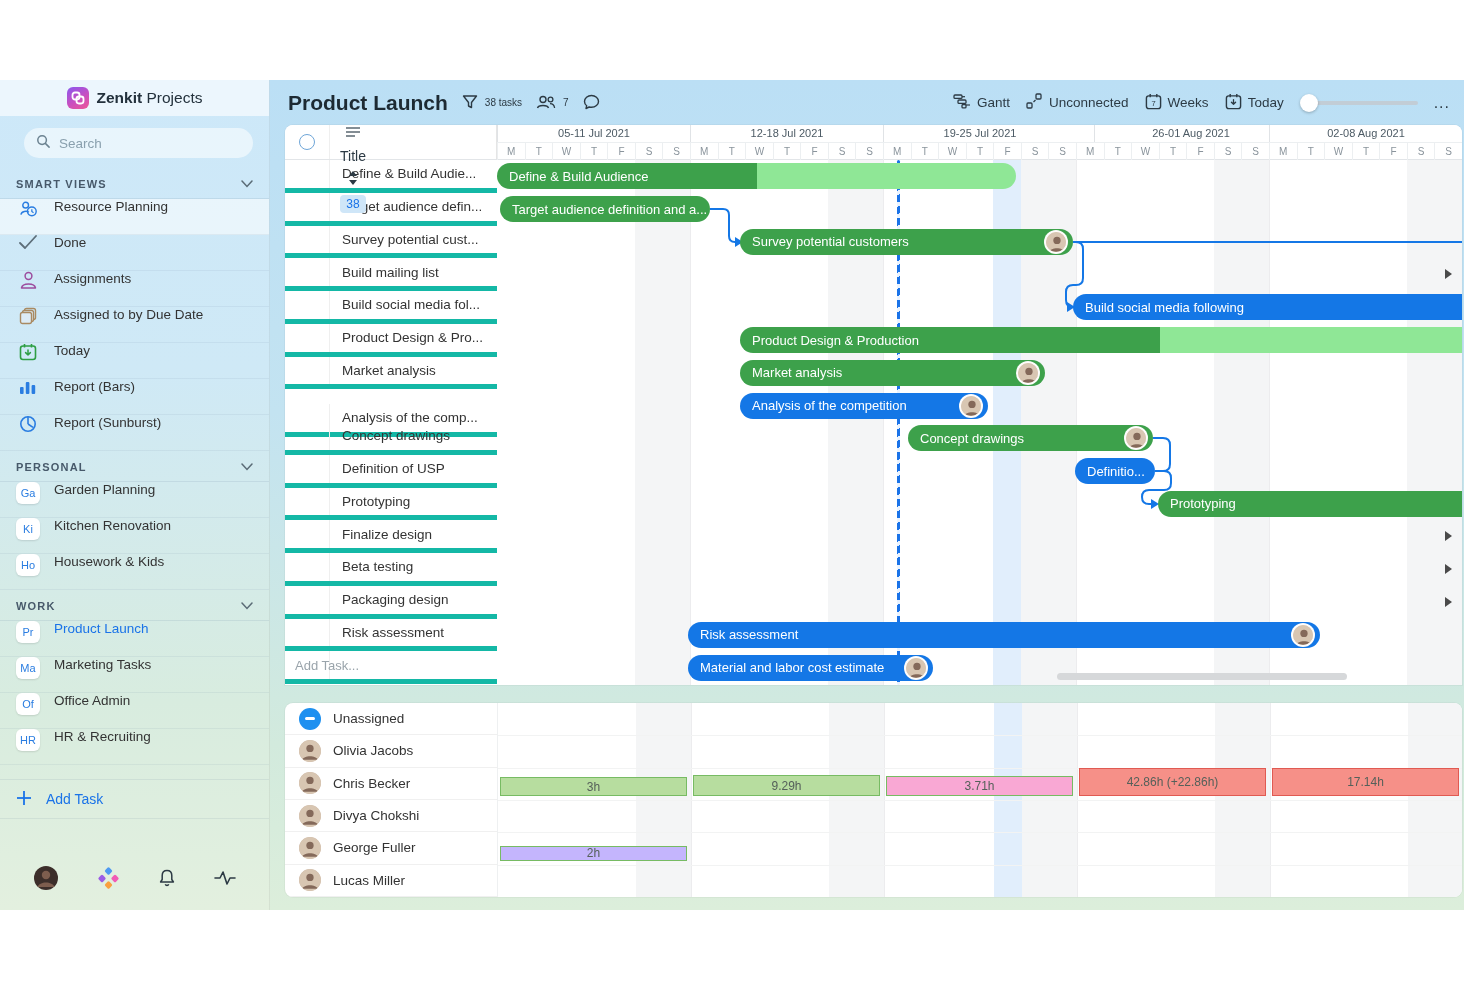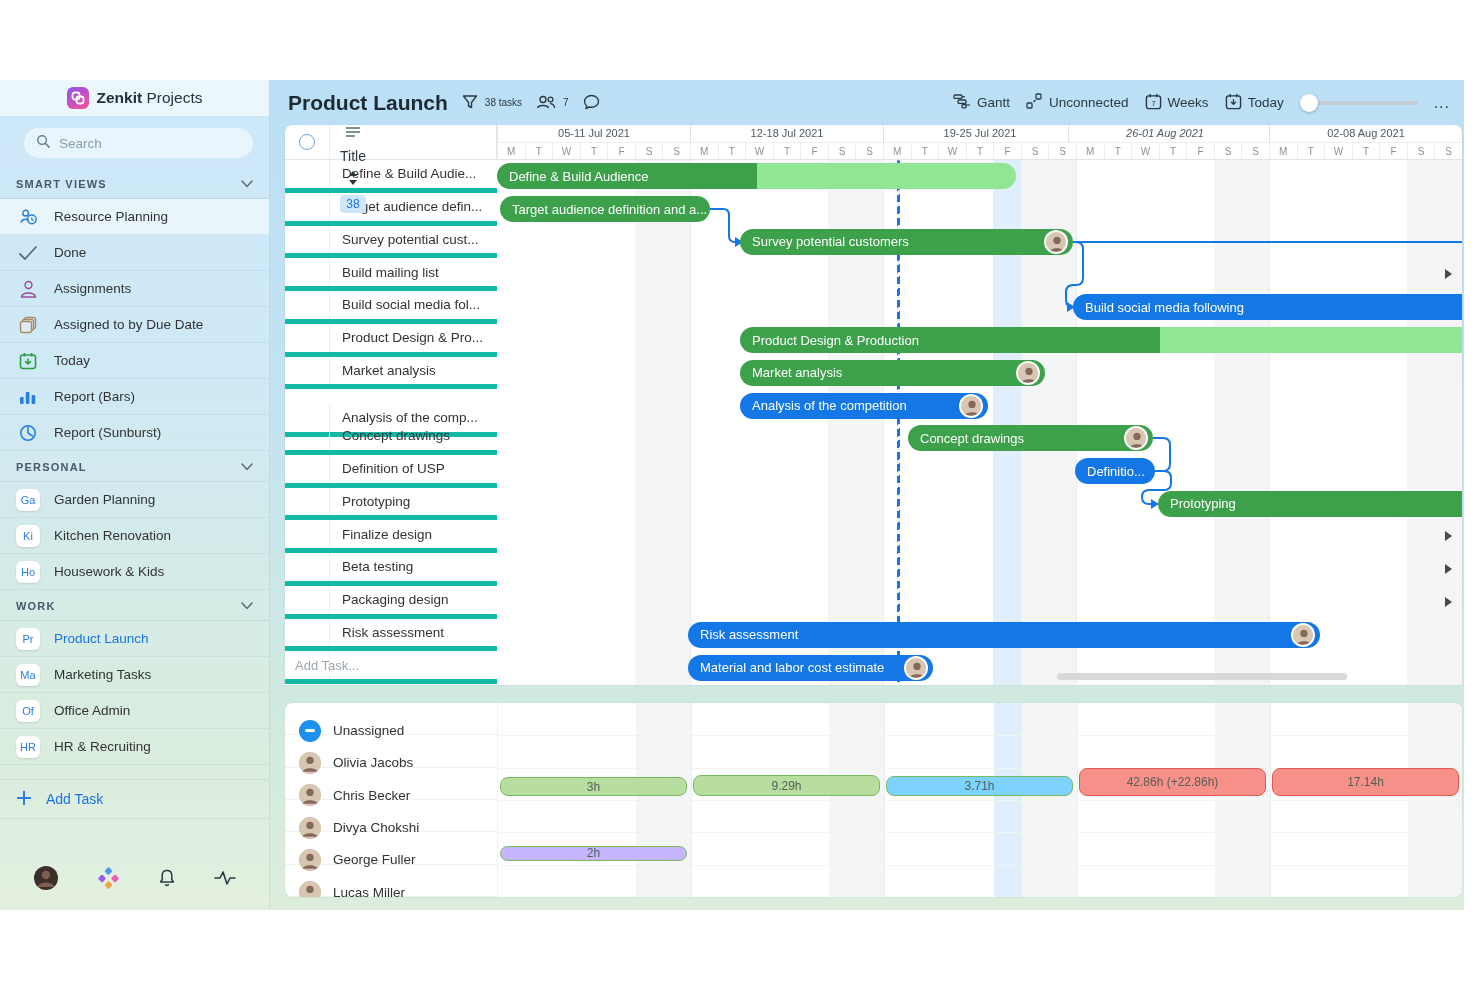--- a/index.html
+++ b/index.html
@@ -17,21 +17,21 @@
     display:flex; align-items:center; justify-content:center; }
   .logo-text { font-size:15.5px; color:#23313c; }
   .logo-text b { font-weight:bold; }
   .search-wrap { padding:12px 16px 10px 24px; }
   .search-box { height:30px; border-radius:15px; background:rgba(255,255,255,0.55);
     display:flex; align-items:center; gap:8px; padding:0 12px; }
   .search-ph { color:#8aa0ae; font-size:13.5px; }
   .side-section-header { display:flex; align-items:center; justify-content:space-between;
     padding:10px 16px 8px 16px; color:#47596a; font-size:11px; font-weight:bold; letter-spacing:1.2px;
     border-bottom:1px solid rgba(120,150,170,0.18); }
-  .side-item { display:flex; align-items:center; gap:14px; height:36px; padding:16px 16px;
+  .side-item { display:flex; align-items:flex-start; gap:14px; height:36px; padding:0 16px;
     font-size:13.5px; color:#333; border-bottom:1px solid rgba(120,150,170,0.12); cursor:default; }
   .side-item.selected { background:rgba(255,255,255,0.55); }
   .side-item .it-icon { width:24px; display:flex; justify-content:center; }
   .side-badge { width:26px; height:22px; border-radius:6px; background:#fff; color:#2a7de1;
     font-size:11px; display:flex; align-items:center; justify-content:center;
     box-shadow:0 1px 2px rgba(0,0,0,0.12); }
   .side-item.sel-text span.lbl { color:#1a73e8; }
   .add-task-row { display:flex; align-items:center; gap:14px; height:40px; padding:0 16px;
     color:#1a73e8; font-size:14px; border-top:1px solid rgba(120,150,170,0.15);
     border-bottom:1px solid rgba(120,150,170,0.15); margin-top:14px; }
@@ -91,27 +91,27 @@
   .offscreen-arrow { position:absolute; width:0; height:0; border-top:5px solid transparent;
     border-bottom:5px solid transparent; border-left:7px solid #4a4a4a; }
   .conn-svg { position:absolute; left:0; top:0; pointer-events:none; }
   .h-scrollbar { position:absolute; height:7px; border-radius:4px; background:#d6d8da; }
 
   
   .res-panel { position:absolute; left:15px; top:623px; width:1177px; height:194px; background:#fff;
     border-radius:8px; overflow:hidden; box-shadow:0 0 0 1px rgba(0,0,0,0.03); }
   .res-row { position:absolute; left:0; width:212px; border-bottom:1px solid #f0f0f0; }
   .res-ident { position:absolute; left:14px; top:0; height:100%; display:flex; align-items:center; gap:12px;
-    font-size:13.5px; color:#333;margin-top:12px; }
+    font-size:13.5px; color:#333; }
   .res-avatar { width:22px; height:22px; border-radius:50%; background:#cdb8a5; overflow:hidden;
     display:flex; align-items:center; justify-content:center; }
   .res-avatar.minus { background:#1e90f0; }
   .res-tl { position:absolute; left:212px; top:0; width:965px; height:194px; overflow:hidden;
     border-left:1px solid #eef0f1; }
-  .wl-bar { position:absolute; border-radius:8px; display:flex; align-items:center; justify-content:center;
+  .wl-bar { position:absolute; border-radius:0; display:flex; align-items:center; justify-content:center;
     font-size:12px; color:#55605a; border:1.5px solid; }
 </style>
 </head>
 <body>
 
 <div class="canvas">
   <div class="app">
 
     <aside class="sidebar">
       <div class="side-logo">
@@ -420,21 +420,21 @@
               <div class="day-cell" style="left: 330.857px; width: 27.5714px;">S</div>
               <div class="day-cell" style="left: 358.429px; width: 27.5714px;">S</div>
               <div class="week-label" style="left: 386px; width: 193px;">19-25 Jul 2021</div>
               <div class="day-cell" style="left: 386px; width: 27.5714px;">M</div>
               <div class="day-cell" style="left: 413.571px; width: 27.5714px;">T</div>
               <div class="day-cell" style="left: 441.143px; width: 27.5714px;">W</div>
               <div class="day-cell" style="left: 468.714px; width: 27.5714px;">T</div>
               <div class="day-cell" style="left: 496.286px; width: 27.5714px;">F</div>
               <div class="day-cell" style="left: 523.857px; width: 27.5714px;">S</div>
               <div class="day-cell" style="left: 551.429px; width: 27.5714px;">S</div>
-              <div class="week-label" style="left: 571px; width: 193px; font-style: italic;">26-01 Aug 2021</div>
+              <div class="week-label" style="left: 597px; width: 193px;">26-01 Aug 2021</div>
               <div class="day-cell" style="left: 579px; width: 27.5714px;">M</div>
               <div class="day-cell" style="left: 606.571px; width: 27.5714px;">T</div>
               <div class="day-cell" style="left: 634.143px; width: 27.5714px;">W</div>
               <div class="day-cell" style="left: 661.714px; width: 27.5714px;">T</div>
               <div class="day-cell" style="left: 689.286px; width: 27.5714px;">F</div>
               <div class="day-cell" style="left: 716.857px; width: 27.5714px;">S</div>
               <div class="day-cell" style="left: 744.429px; width: 27.5714px;">S</div>
               <div class="week-label" style="left: 772px; width: 193px;">02-08 Aug 2021</div>
               <div class="day-cell" style="left: 772px; width: 27.5714px;">M</div>
               <div class="day-cell" style="left: 799.571px; width: 27.5714px;">T</div>
@@ -697,21 +697,21 @@
             <div style="position: absolute; left: 0px; top: 64.6667px; width: 100%; height: 1px; background: rgb(242, 243, 243);"></div>
             <div style="position: absolute; left: 0px; top: 97px; width: 100%; height: 1px; background: rgb(242, 243, 243);"></div>
             <div style="position: absolute; left: 0px; top: 129.333px; width: 100%; height: 1px; background: rgb(242, 243, 243);"></div>
             <div style="position: absolute; left: 0px; top: 161.667px; width: 100%; height: 1px; background: rgb(242, 243, 243);"></div>
             <div class="wl-bar" style="left: 2px; top: 74px; width: 187px; height: 19px; background: rgb(183, 221, 159); border-color: rgb(119, 187, 99);">
               <span>3h</span>
             </div>
             <div class="wl-bar" style="left: 195px; top: 72px; width: 187px; height: 21px; background: rgb(183, 221, 159); border-color: rgb(119, 187, 99);">
               <span>9.29h</span>
             </div>
-            <div class="wl-bar" style="left: 388px; top: 73px; width: 187px; height: 20px; background: #7dd3fc; border-color: rgb(119, 187, 99);">
+            <div class="wl-bar" style="left: 388px; top: 73px; width: 187px; height: 20px; background: #f9a8d4; border-color: rgb(119, 187, 99);">
               <span>3.71h</span>
             </div>
             <div class="wl-bar" style="left: 581px; top: 65px; width: 187px; height: 28px; background: rgb(246, 144, 136); border-color: rgb(224, 90, 82);">
               <span>42.86h (+22.86h)</span>
             </div>
             <div class="wl-bar" style="left: 774px; top: 65px; width: 187px; height: 28px; background: rgb(246, 144, 136); border-color: rgb(224, 90, 82);">
               <span>17.14h</span>
             </div>
             <div class="wl-bar" style="left: 2px; top: 142.667px; width: 187px; height: 15px; background: #c4b5fd; border-color: rgb(119, 187, 99);">
               <span>2h</span>

